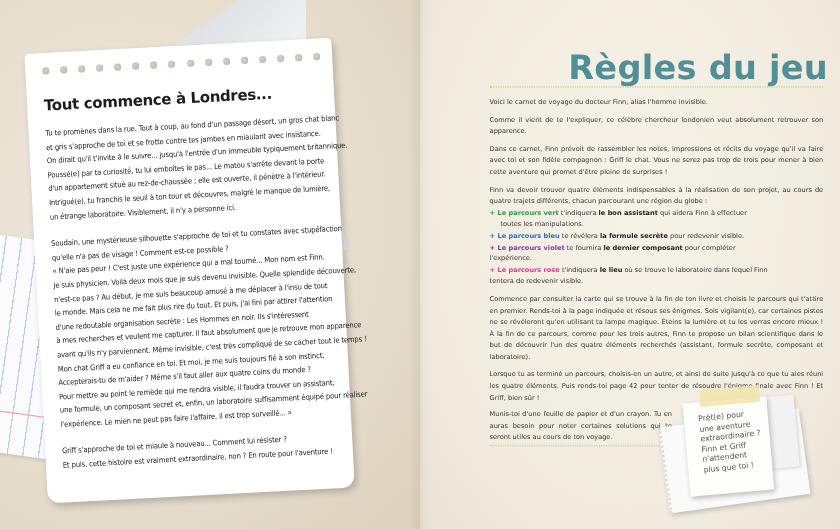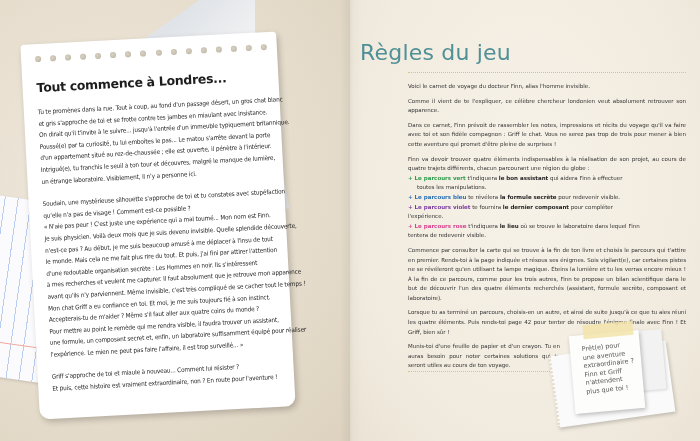--- a/index.html
+++ b/index.html
@@ -70,23 +70,23 @@
     position:absolute; left:14px; top:62px; width:232px;
     font-family:"DejaVu Sans Condensed", "DejaVu Sans", sans-serif;
     font-size:6.3px; line-height:11.6px; color:#222;
     letter-spacing:-0.1px;
   }
   .note-body p { margin:0 0 11px 0; }
   .note-body .line { display:block; white-space:nowrap; }
 
   
   .rules-title {
-    position:absolute; left:360px; top:40px; width:330px; text-align:left;
+    position:absolute; left:360px; top:40px; width:330px; text-align:right;
     font-family:"DejaVu Sans", sans-serif;
-    font-size:22px; font-weight:normal; color:#4f8f96;
+    font-size:28px; font-weight:bold; color:#4f8f96;
     letter-spacing:0.2px;
   }
   .divider {
     position:absolute; left:408px; width:278px; height:0;
     border-top:1.5px dotted #c9cc7a;
   }
   .rules-body {
     position:absolute; left:408px; top:82px; width:278px;
     font-family:"DejaVu Sans", sans-serif;
     font-size:5.5px; line-height:9.6px; color:#333;

